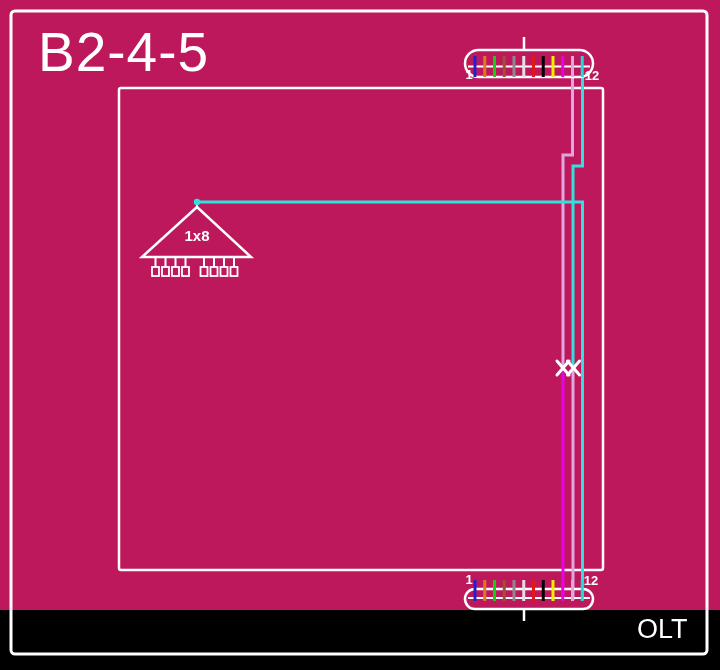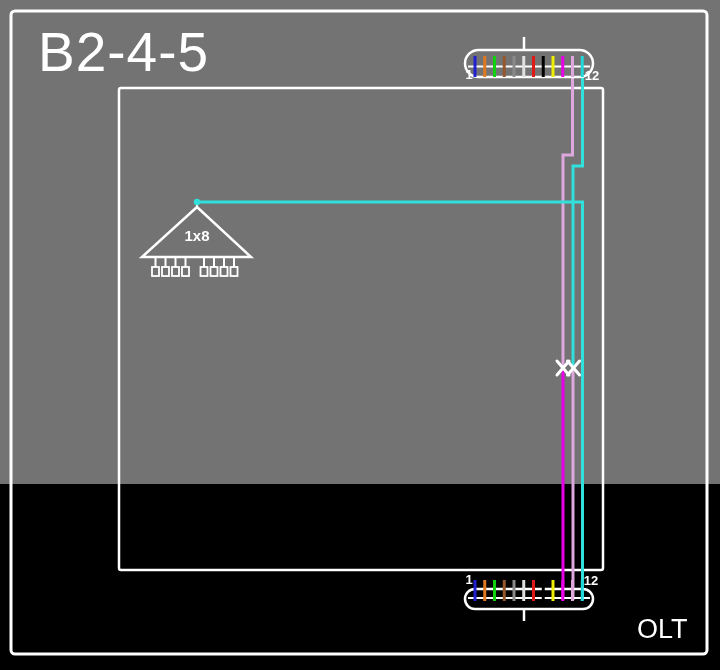--- a/index.html
+++ b/index.html
@@ -1,20 +1,20 @@
 <!DOCTYPE html>
 <html><head>
 <meta charset="utf-8">
 <style>
   html,body{
     margin:0;padding:0;background:#000;
     width:720px;height:670px;overflow:hidden;
     font-family:"Liberation Sans", sans-serif;
   }
-  #stage{position:relative;width:720px;height:484px;background:#737373;}
+  #stage{position:relative;width:720px;height:610px;background:#be185d;}
   svg{display:block}
   text{fill:#fff}
   .title-text{font-size:55px;letter-spacing:1px;}
   .olt-text{font-size:27px;}
   .conn-label{font-size:13px;font-weight:bold;}
   .splitter-label{font-size:15px;font-weight:bold;}
 </style>
 </head>
 <body>
 

